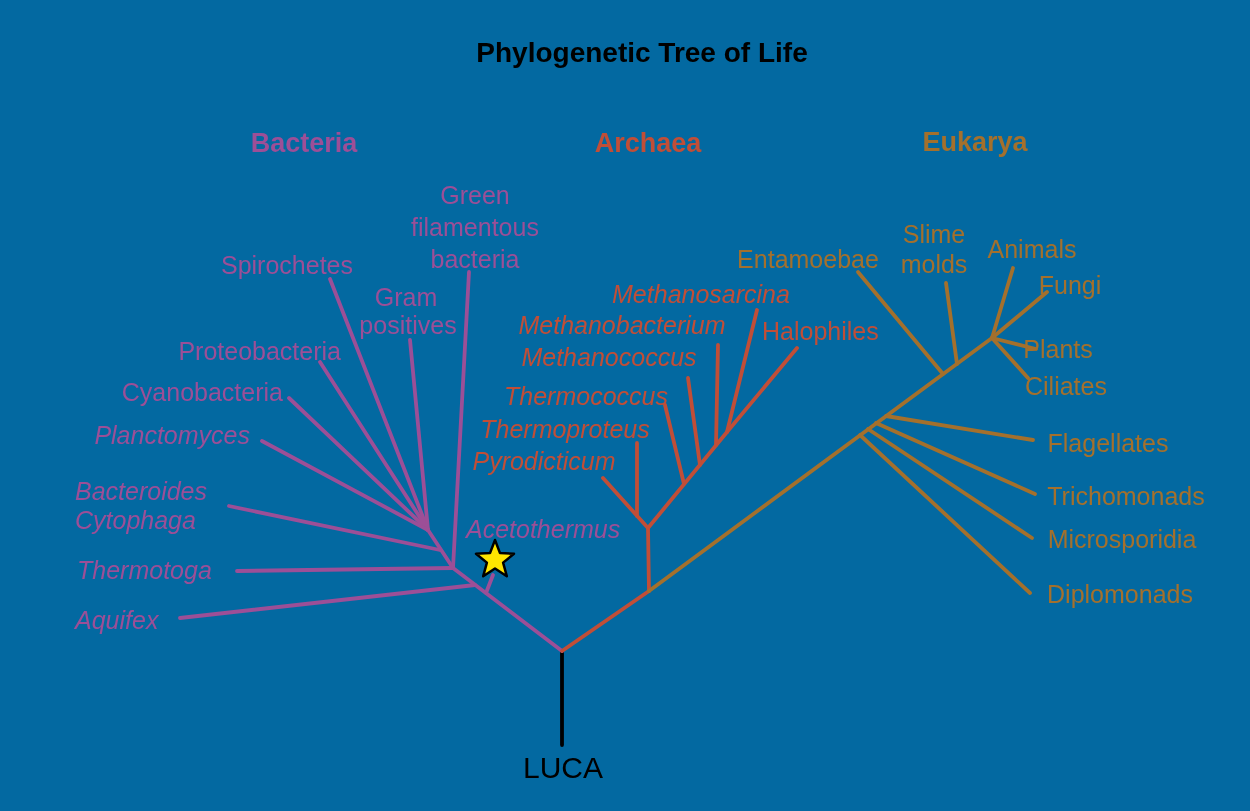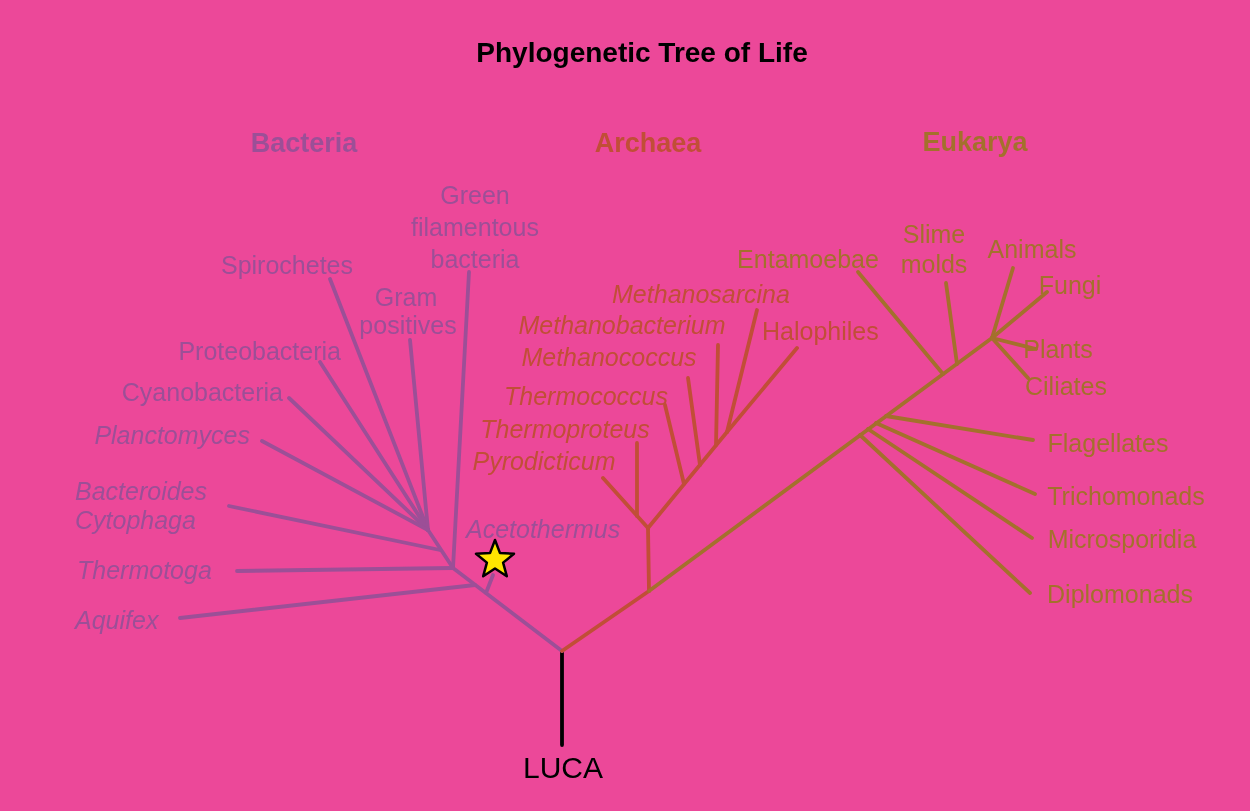--- a/index.html
+++ b/index.html
@@ -8,21 +8,21 @@
     background: #ffffff;
     width: 1250px;
     height: 811px;
     overflow: hidden;
     font-family: "Liberation Sans", sans-serif;
   }
   #stage {
     position: relative;
     width: 1250px;
     height: 811px;
-    background: #ec4899;
+    background: #0369a1;
   }
   svg { display: block; }
 
   .branch {
     fill: none;
     stroke-width: 3.8;
     stroke-linecap: round;
   }
   .b-bac { stroke: var(--bacteria); }
   .b-arc { stroke: var(--archaea); }

